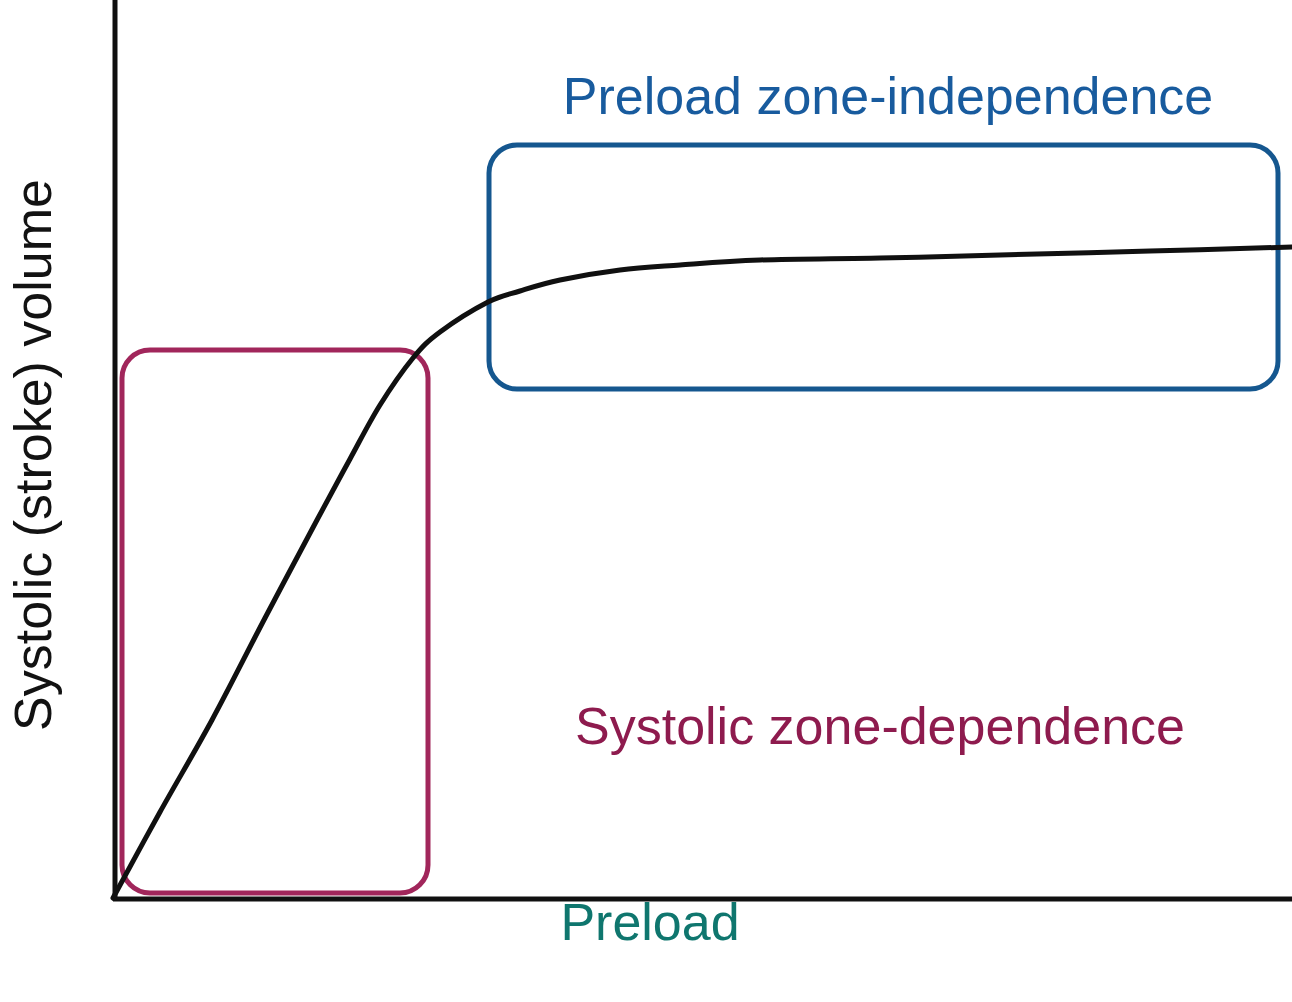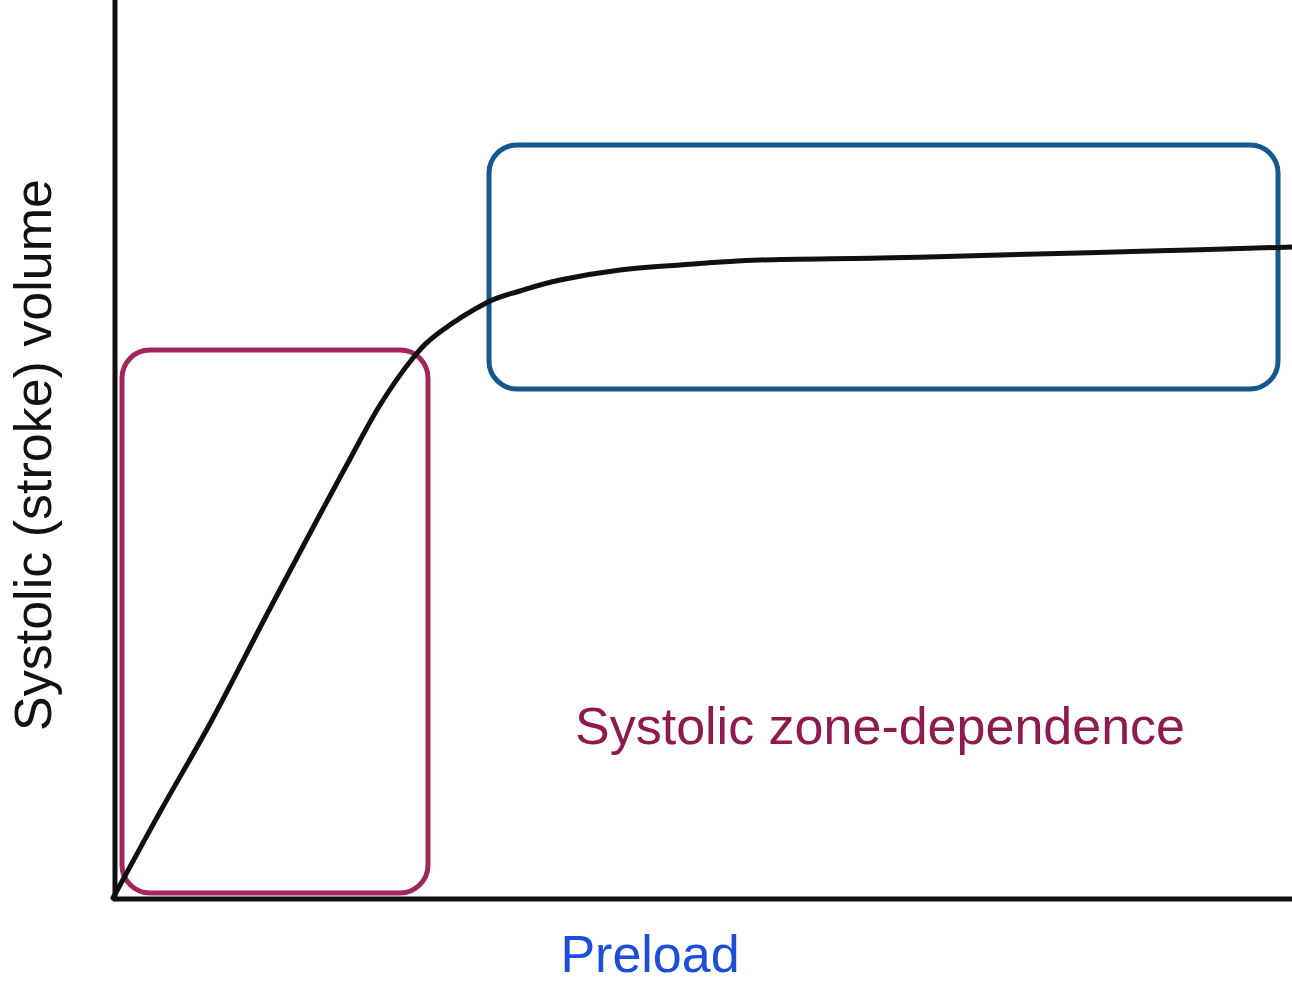--- a/index.html
+++ b/index.html
@@ -38,23 +38,23 @@
     color: #185B9E;
   }
   #zone-dependence-label {
     left: 880px;
     top: 698px;
     transform: translateX(-50%);
     color: #8E1B4E;
   }
   #x-axis-label {
     left: 650px;
-    top: 926px;
+    top: 894px;
     transform: translateX(-50%);
-    color: #1d4ed8;
+    color: #0f766e;
   }
   #y-axis-label {
     left: 34px;
     top: 455px;
     transform: translate(-50%, -50%) rotate(-90deg);
     transform-origin: center center;
     color: #121212;
   }
 </style>
 </head>
@@ -68,20 +68,21 @@
         <rect x="489" y="145" width="789" height="244" rx="28" ry="28" fill="none" stroke="#15578F" stroke-width="5"></rect>
         <rect x="122" y="350" width="306" height="543" rx="28" ry="28" fill="none" stroke="#A1265B" stroke-width="5"></rect>
       </g>
 
     <path id="curve" fill="none" stroke-linecap="round" stroke-linejoin="round" stroke-width="5" stroke="#101010" d="M 113 898 C 120.8 883.7, 143.5 841.7, 160 812 C 176.5 782.3, 194.5 752.3, 212 720 C 229.5 687.7, 247.5 651.3, 265 618 C 282.5 584.7, 302.8 546.5, 317 520 C 331.2 493.5, 339.5 478.2, 350 459 C 360.5 439.8, 369.5 421.8, 380 405 C 390.5 388.2, 403.0 370.2, 413 358 C 423.0 345.8, 427.5 341.3, 440 332 C 452.5 322.7, 474.7 308.8, 488 302 C 501.3 295.2, 508.0 294.7, 520 291 C 532.0 287.3, 543.3 283.5, 560 280 C 576.7 276.5, 600.0 272.5, 620 270 C 640.0 267.5, 656.7 266.7, 680 265 C 703.3 263.3, 726.7 261.2, 760 260 C 793.3 258.8, 840.0 258.8, 880 258 C 920.0 257.2, 955.0 256.2, 1000 255 C 1045.0 253.8, 1101.3 252.3, 1150 251 C 1198.7 249.7, 1268.3 247.7, 1292 247"></path>
 
     <line id="y-axis" x1="115" y1="0" x2="115" y2="901" stroke-width="5" stroke="#101010"></line>
     <line id="x-axis" x1="113" y1="899" x2="1292" y2="899" stroke-width="5" stroke="#101010"></line>
   </svg>
 
+  <div class="fig-label" id="zone-independence-label" style="color: rgb(24, 91, 158);">Preload zone-independence</div>
 
   <div class="fig-label" id="zone-dependence-label" style="color: rgb(142, 27, 78);">Systolic zone-dependence</div>
 
   <div class="fig-label" id="x-axis-label">Preload</div>
 
   <div class="fig-label" id="y-axis-label">Systolic (stroke) volume</div>
 
 </div>
 
 </body></html>

